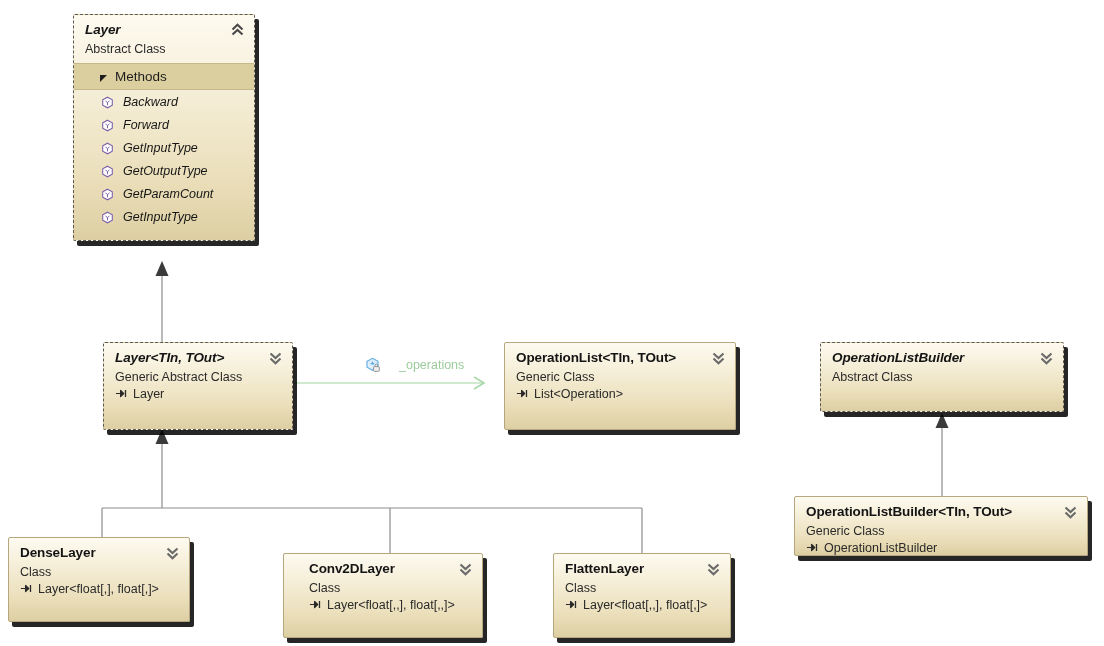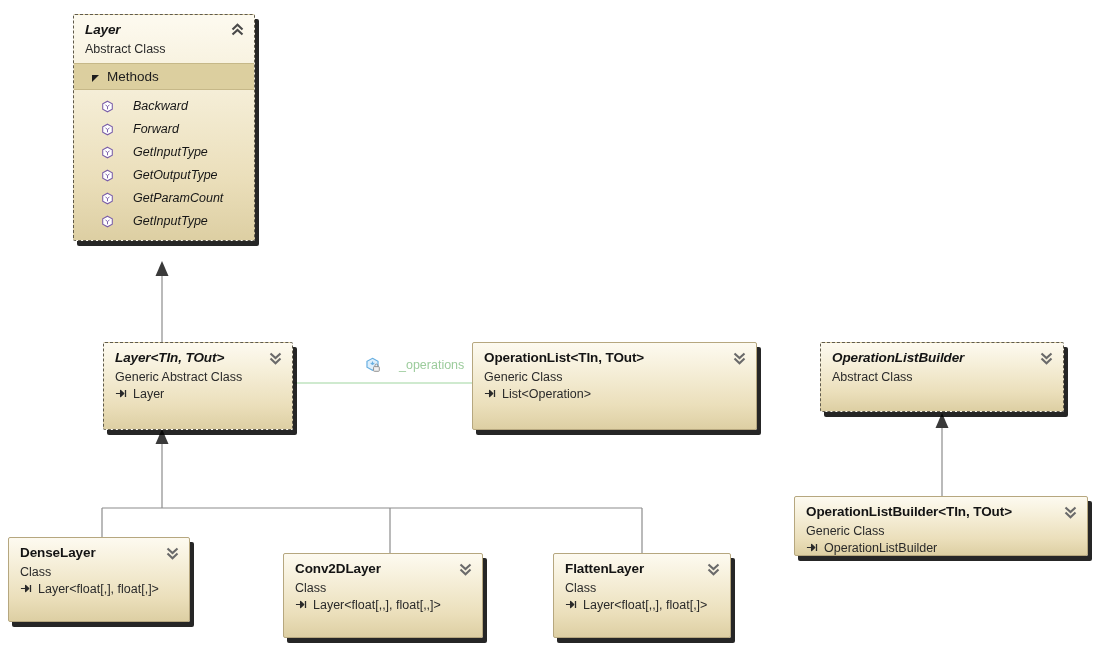--- a/index.html
+++ b/index.html
@@ -76,36 +76,36 @@
   }
 
   
   .compartment-head {
     margin-top: 7px;
     background: #dccf9f;
     border-top: 1px solid #c6b888;
     border-bottom: 1px solid #c6b888;
     height: 25px;
     display: flex; align-items: center;
-    padding-left: 18px;
+    padding-left: 26px;
     gap: 8px;
     font-size: 13.5px;
     color: #1d1d1d;
   }
   .tri {
     width: 0; height: 0;
     border-left: 7px solid #1d1d1d;
     border-bottom: 7px solid transparent;
     border-top: 0;
     position: relative; top: 2px;
   }
   .members { padding: 5px 0 7px 0; }
   .member {
-    display: flex; align-items: center;
-    gap: 18px;
+    display: flex; align-items: flex-start;
+    gap: 8px;
     height: 23px;
     padding-left: 26px;
     font-size: 12.5px;
     font-style: italic;
     color: #161616;
     white-space: nowrap;
   }
 
   
   .assoc-label {
@@ -256,21 +256,21 @@
       <span style="display:inline-block;width:13px;height:13px;">
         <svg viewBox="0 0 14 14" width="13" height="13">
           <path d="M1 7 L8 7 M6 3.6 L9.4 7 L6 10.4 Z" fill="#2a2a2a" stroke="#2a2a2a" stroke-width="1.3" stroke-linejoin="round"></path>
           <line x1="11.3" y1="3.2" x2="11.3" y2="10.8" stroke="#2a2a2a" stroke-width="1.4"></line>
         </svg>
       </span>
       <span>Layer</span>
     </div>
   </div>
 
-  <div class="node" style="left:472px; top:342px; width:285px; height:88px;">
+  <div class="node" style="left:504px; top:342px; width:232px; height:88px;">
     <div class="node-head">
       <div class="node-title">
         <span class="nm">OperationList</span><span class="gen">&lt;TIn, TOut&gt;</span>
       </div>
       <div class="chev">
         <svg viewBox="0 0 15 14" width="15" height="14">
           <polyline points="2.5,2.4 7.5,7.1 12.5,2.4" fill="none" stroke="#6a6a6a" stroke-width="2.1"></polyline>
           <polyline points="2.5,7.5 7.5,12.2 12.5,7.5" fill="none" stroke="#6a6a6a" stroke-width="2.1"></polyline>
         </svg>
       </div>
@@ -343,21 +343,21 @@
       <span style="display:inline-block;width:13px;height:13px;">
         <svg viewBox="0 0 14 14" width="13" height="13">
           <path d="M1 7 L8 7 M6 3.6 L9.4 7 L6 10.4 Z" fill="#2a2a2a" stroke="#2a2a2a" stroke-width="1.3" stroke-linejoin="round"></path>
           <line x1="11.3" y1="3.2" x2="11.3" y2="10.8" stroke="#2a2a2a" stroke-width="1.4"></line>
         </svg>
       </span>
       <span>Layer&lt;float[,], float[,]&gt;</span>
     </div>
   </div>
 
-  <div class="node" style="left:283px; top:553px; width:200px; height:85px;">
+  <div class="node" style="left:283px; top:553px; width:200px; height:85px;padding-left:14px;">
     <div class="node-head">
       <div class="node-title">
         <span class="nm">Conv2DLayer</span><span class="gen"></span>
       </div>
       <div class="chev">
         <svg viewBox="0 0 15 14" width="15" height="14">
           <polyline points="2.5,2.4 7.5,7.1 12.5,2.4" fill="none" stroke="#6a6a6a" stroke-width="2.1"></polyline>
           <polyline points="2.5,7.5 7.5,12.2 12.5,7.5" fill="none" stroke="#6a6a6a" stroke-width="2.1"></polyline>
         </svg>
       </div>

